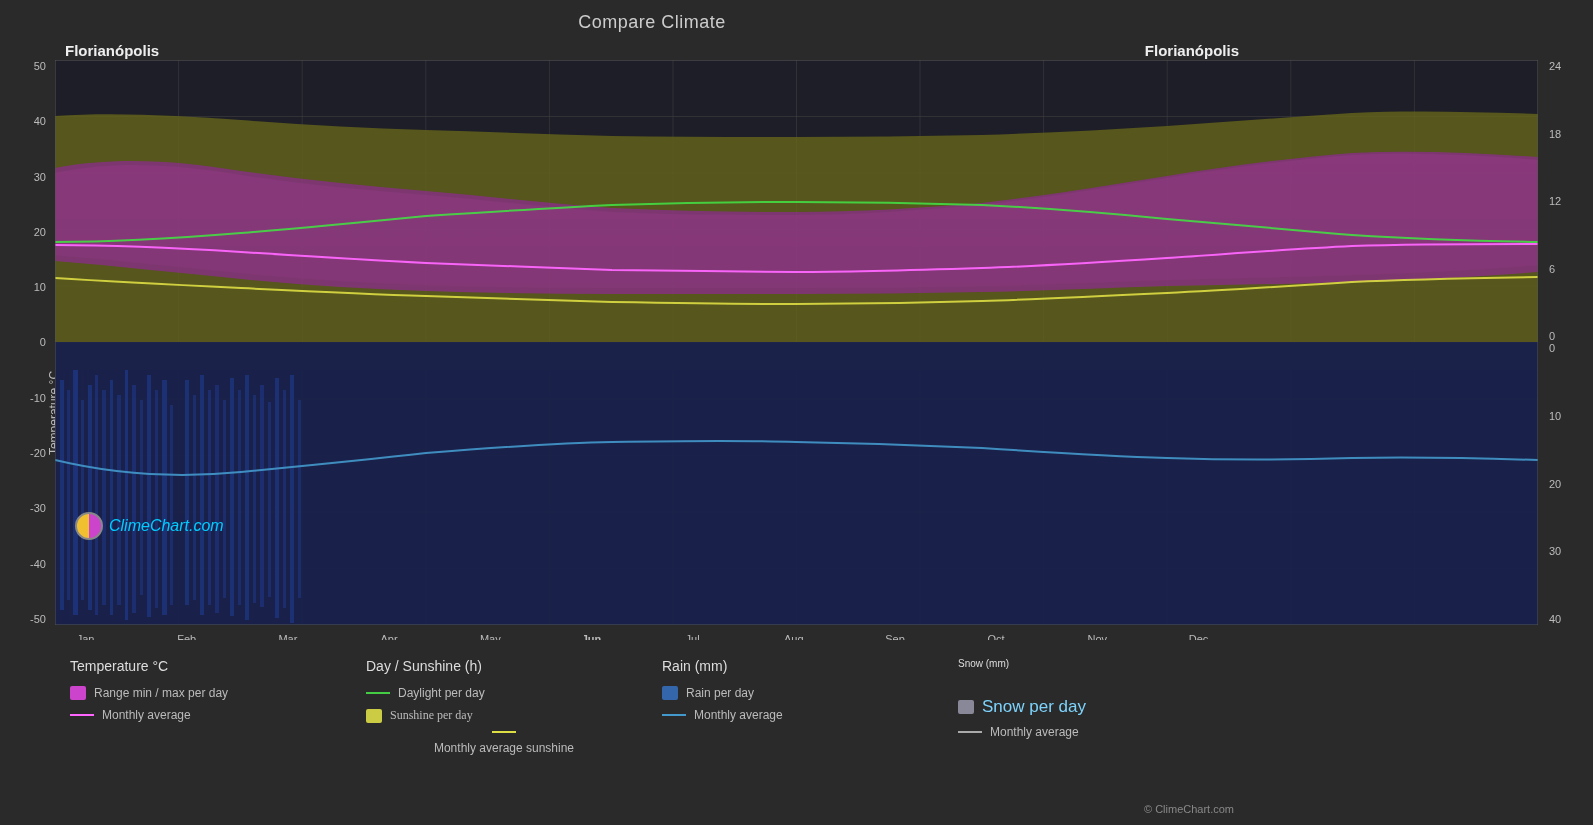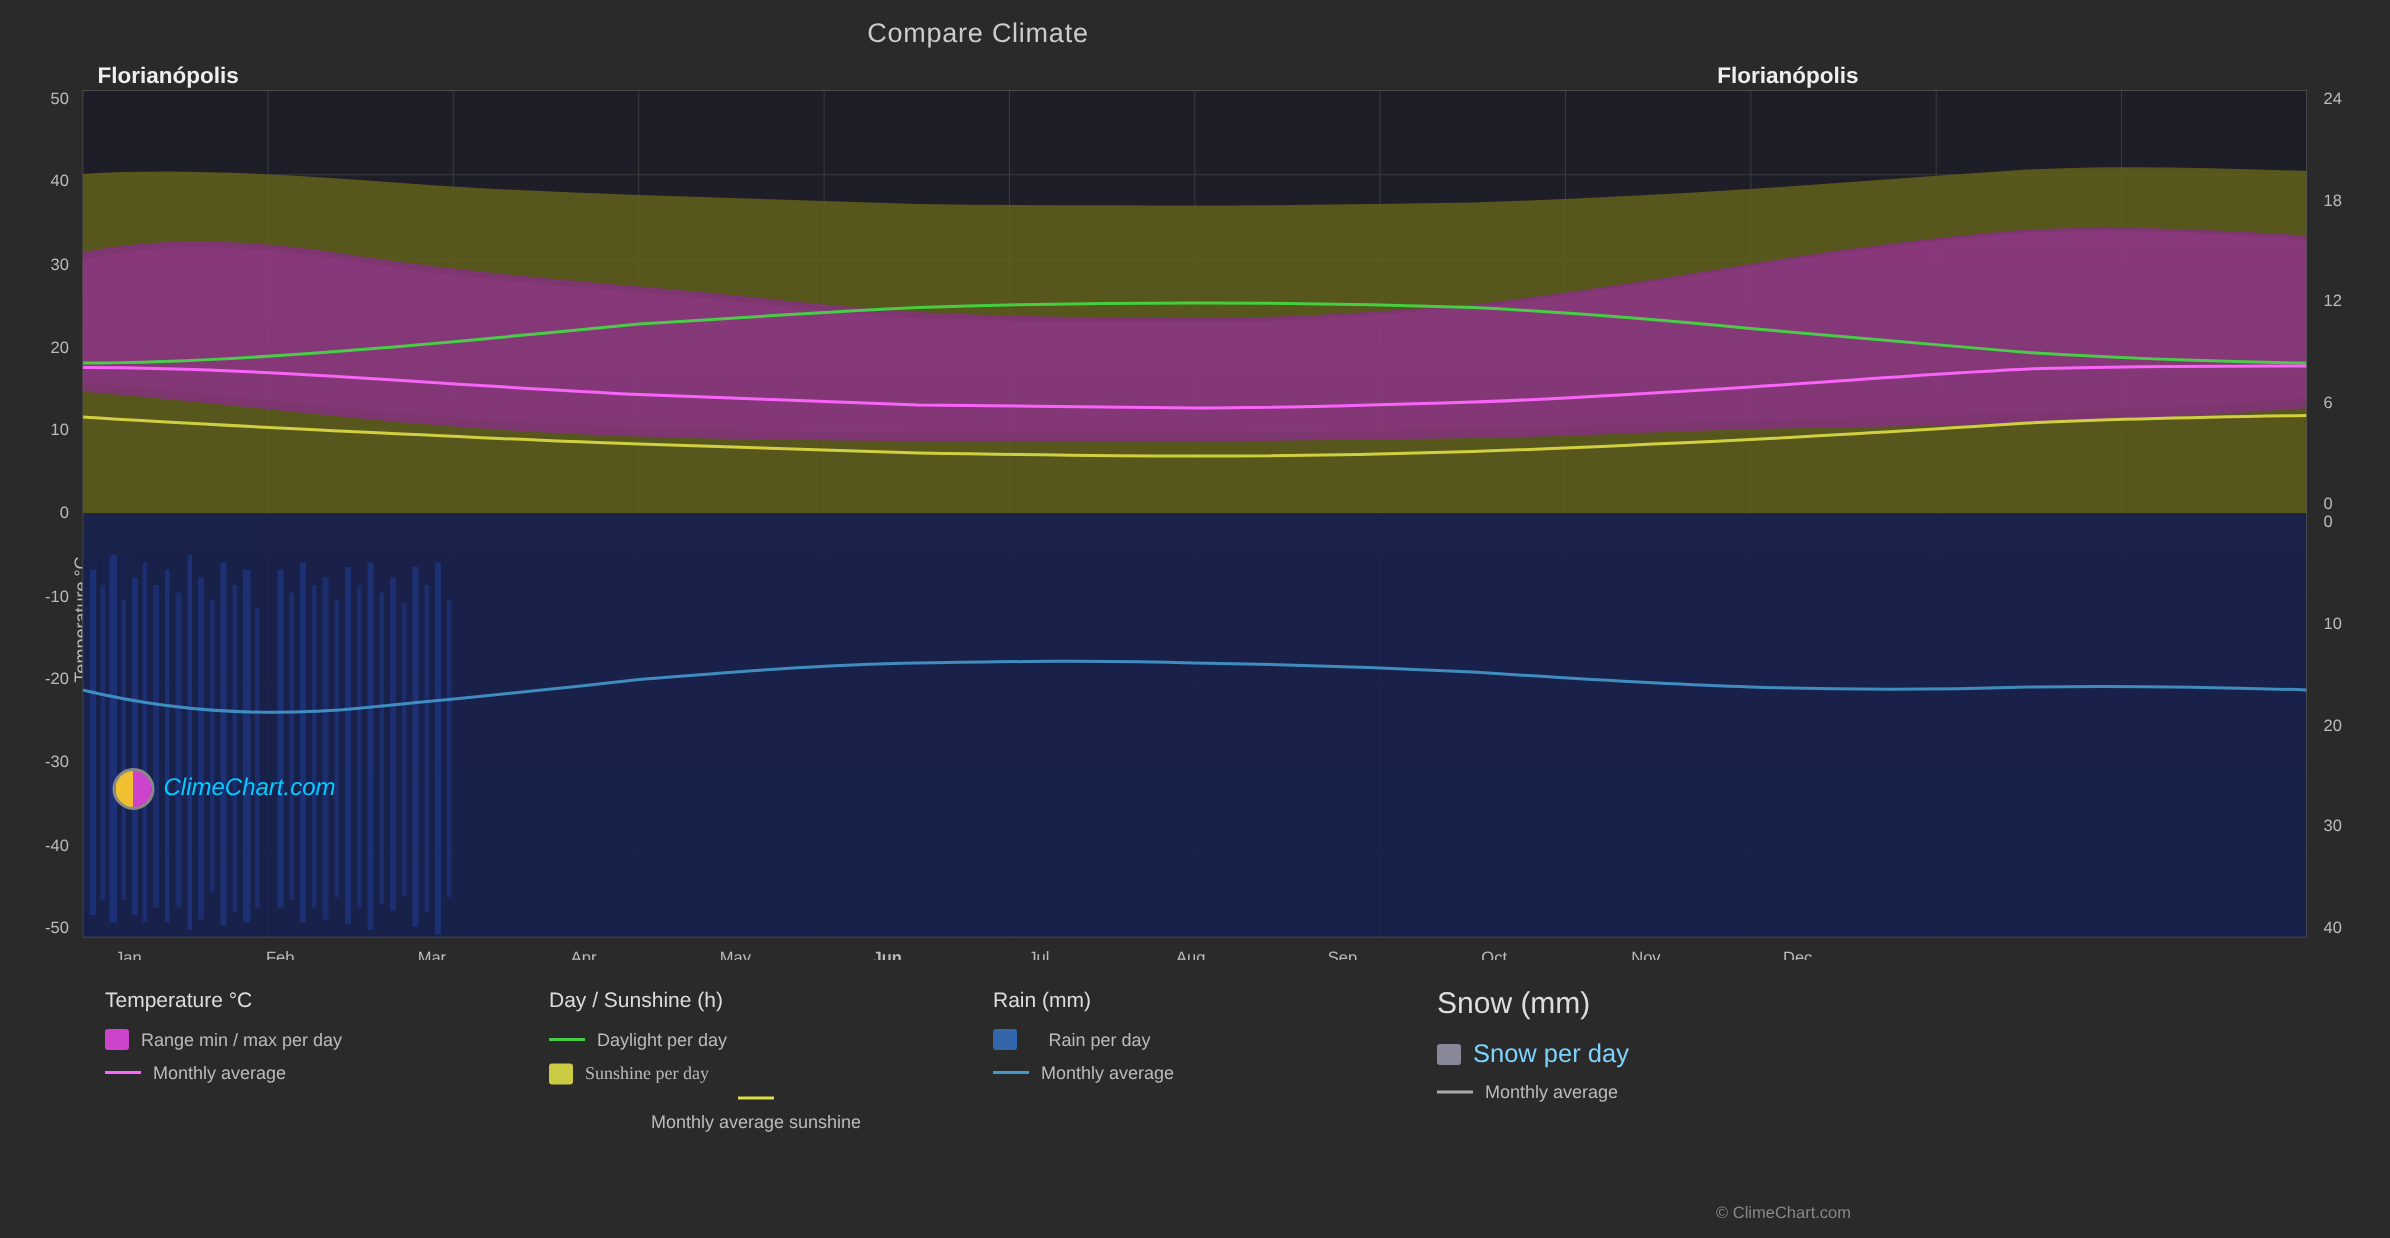--- a/index.html
+++ b/index.html
@@ -368,32 +368,32 @@
         <span style="font-size:12px; color:#bbb;">Sunshine per day</span>
       </div>
       <div style="display:flex; align-items:center; gap:8px;flex-direction:column;">
         <div style="width:24px; height:2px; background:#dddd44; flex-shrink:0;"></div>
         <span style="font-size:12px; color:#bbb;">Monthly average sunshine</span>
       </div>
     </div>
 
     <div style="flex:1; display:flex; flex-direction:column; gap:8px;">
       <div style="font-size:14px; color:#ddd; margin-bottom:4px;">Rain (mm)</div>
-      <div style="display:flex; align-items:center; gap:21px;">
+      <div style="display:flex; align-items:center; gap:8px;">
         <div style="width:16px; height:14px; background:#3366aa; border-radius:2px; flex-shrink:0;"></div>
         <span style="font-size:12px; color:#bbb;">Rain per day</span>
       </div>
       <div style="display:flex; align-items:center; gap:8px;">
         <div style="width:24px; height:2px; background:#4499cc; flex-shrink:0;"></div>
         <span style="font-size:12px; color:#bbb;">Monthly average</span>
       </div>
     </div>
 
     <div style="flex:1; display:flex; flex-direction:column; gap:8px;">
-      <div style="font-size:20px; color:#ddd; margin-bottom:4px;">Snow (mm)</div>
+      <div style="font-size:10px; color:#ddd; margin-bottom:20px;">Snow (mm)</div>
       <div style="display:flex; align-items:center; gap:8px;">
         <div style="width:16px; height:14px; background:#888899; border-radius:2px; flex-shrink:0;"></div>
         <span style="font-size:17px; color:#7dd3fc;">Snow per day</span>
       </div>
       <div style="display:flex; align-items:center; gap:8px;">
         <div style="width:24px; height:2px; background:#aaaaaa; flex-shrink:0;"></div>
         <span style="font-size:12px; color:#bbb;">Monthly average</span>
       </div>
     </div>
 

